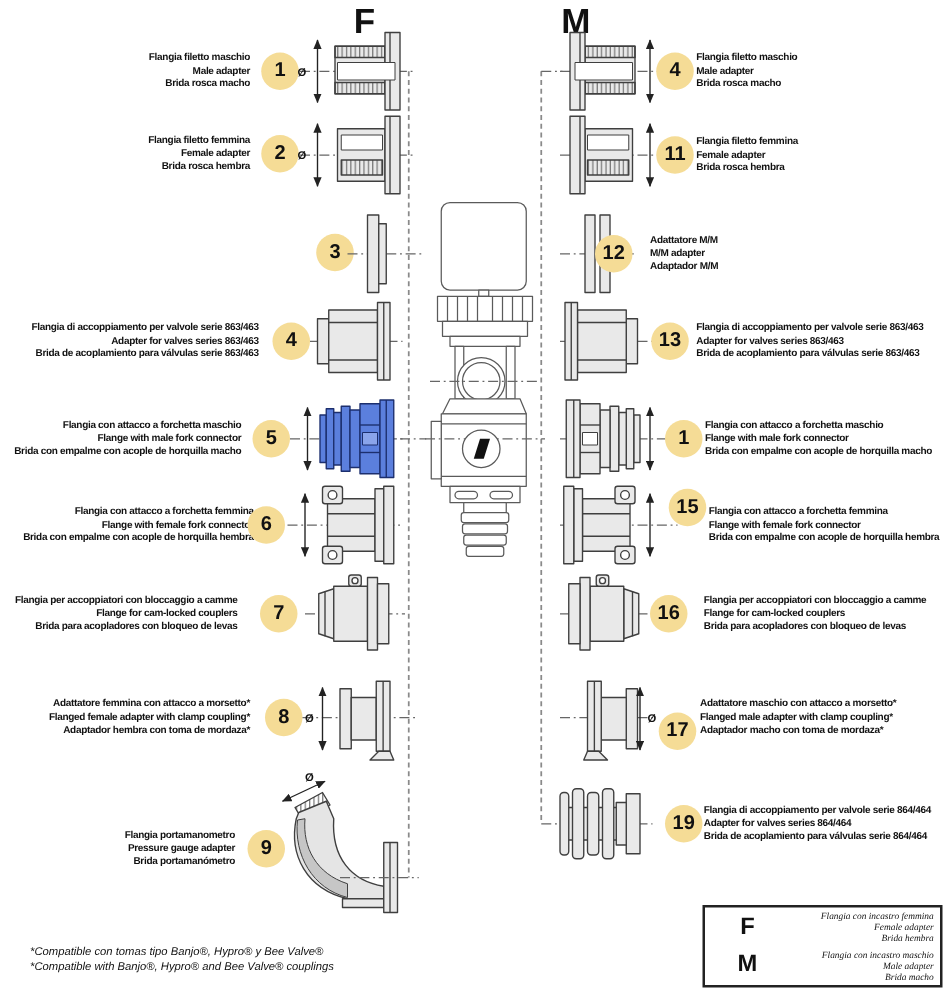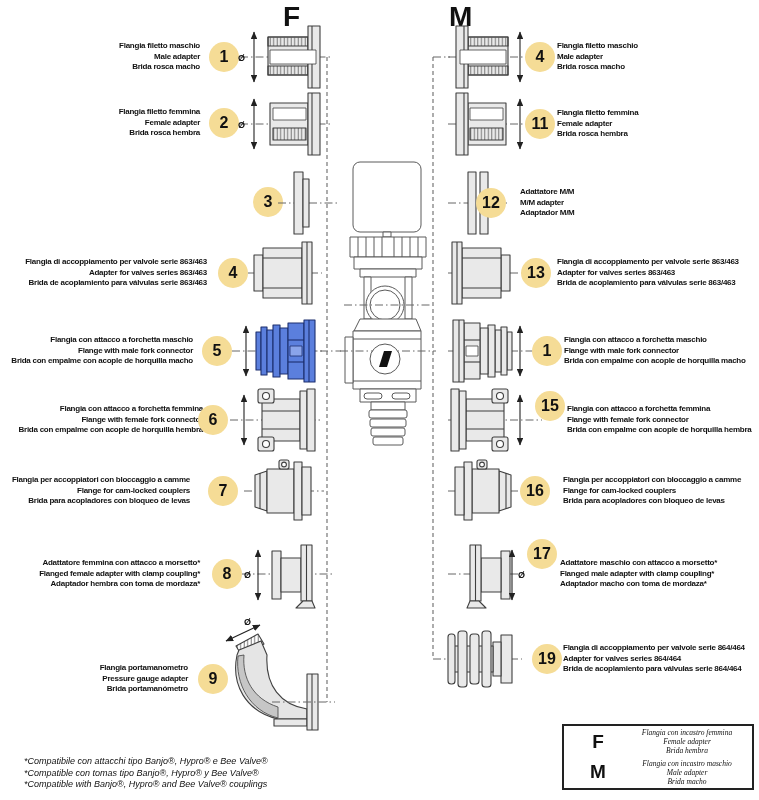--- a/index.html
+++ b/index.html
@@ -17,21 +17,21 @@
   .psvg{position:absolute;overflow:visible;}
   .cl{stroke:#666;stroke-width:1;stroke-dasharray:8 3 1.5 3;fill:none;}
   .vd{stroke:#8a8a8a;stroke-width:1.4;stroke-dasharray:4 3;fill:none;}
   .dim{stroke:#222;stroke-width:1.1;fill:none;}
   .dia{font:700 9px "Liberation Sans",sans-serif;fill:#111;}
   .blue{--c1:#5b7fdd;--c3:#8aa4ea;--cs:#1c2f6e;}
   .legend{position:absolute;left:562px;top:724px;width:178px;height:56px;border:2px solid #222;
           display:flex;flex-direction:column;justify-content:center;gap:3px;padding:3px 5px;}
   .lg-row{display:flex;align-items:center;}
   .lg-key{width:58px;text-align:center;font:700 19px "Liberation Sans",sans-serif;color:#111;}
-  .lg-txt{flex:1;text-align:center;font:italic 400 7.5px/9.3px "Liberation Serif","Liberation Sans",serif;color:#111;}
+  .lg-txt{flex:1;text-align:right;font:italic 400 7.5px/9.3px "Liberation Serif","Liberation Sans",serif;color:#111;}
   .foot{position:absolute;left:24px;top:756px;font:italic 400 9px/11.5px "Liberation Sans",sans-serif;color:#111;}
   .valve{position:absolute;left:340px;top:158px;overflow:visible;}
 </style>
 </head>
 <body>
 
 <div class="page">
 
   <svg width="0" height="0" style="position:absolute">
     <defs>
@@ -361,21 +361,21 @@
       <div>Flange for cam-locked couplers</div>
       <div>Brida para acopladores con bloqueo de levas</div>
   </div>
 
   <svg class="psvg" style="left:448px;top:540px" width="96" height="70">
     <line class="cl" x1="0" y1="34" x2="76" y2="34"></line>
     <use href="#p-clamp" transform="matrix(-1,0,0,1,66,2)"></use>
     <line class="dim" x1="64" y1="10" x2="64" y2="60" marker-start="url(#ah)" marker-end="url(#ah)"></line>
     <text class="dia" x="70" y="37.5">Ø</text>
   </svg>
-  <div class="badge" style="left:527px;top:539px">
+  <div class="badge" style="left:527px;top:570px">
       <span>17</span>
     </div>
   <div class="lbl l" style="left:560px;top:558px">
     <div>Adattatore maschio con attacco a morsetto*</div>
       <div>Flanged male adapter with clamp coupling*</div>
       <div>Adaptador macho con toma de mordaza*</div>
   </div>
 
   <svg class="psvg" style="left:448px;top:626px" width="84" height="66">
     <line class="cl" x1="0" y1="33" x2="74" y2="33"></line>
@@ -450,18 +450,17 @@
       <div class="lg-key">M</div>
       <div class="lg-txt">
         <div>Flangia con incastro maschio</div>
           <div>Male adapter</div>
           <div>Brida macho</div>
       </div>
     </div>
   </div>
 
   <div class="foot">
-    <div>*Compatibile con attacchi tipo Banjo®, Hypro® e Bee Valve®</div>
     <div>*Compatible con tomas tipo Banjo®, Hypro® y Bee Valve®</div>
     <div>*Compatible with Banjo®, Hypro® and Bee Valve® couplings</div>
   </div>
 
 </div>
 
 </body></html>

